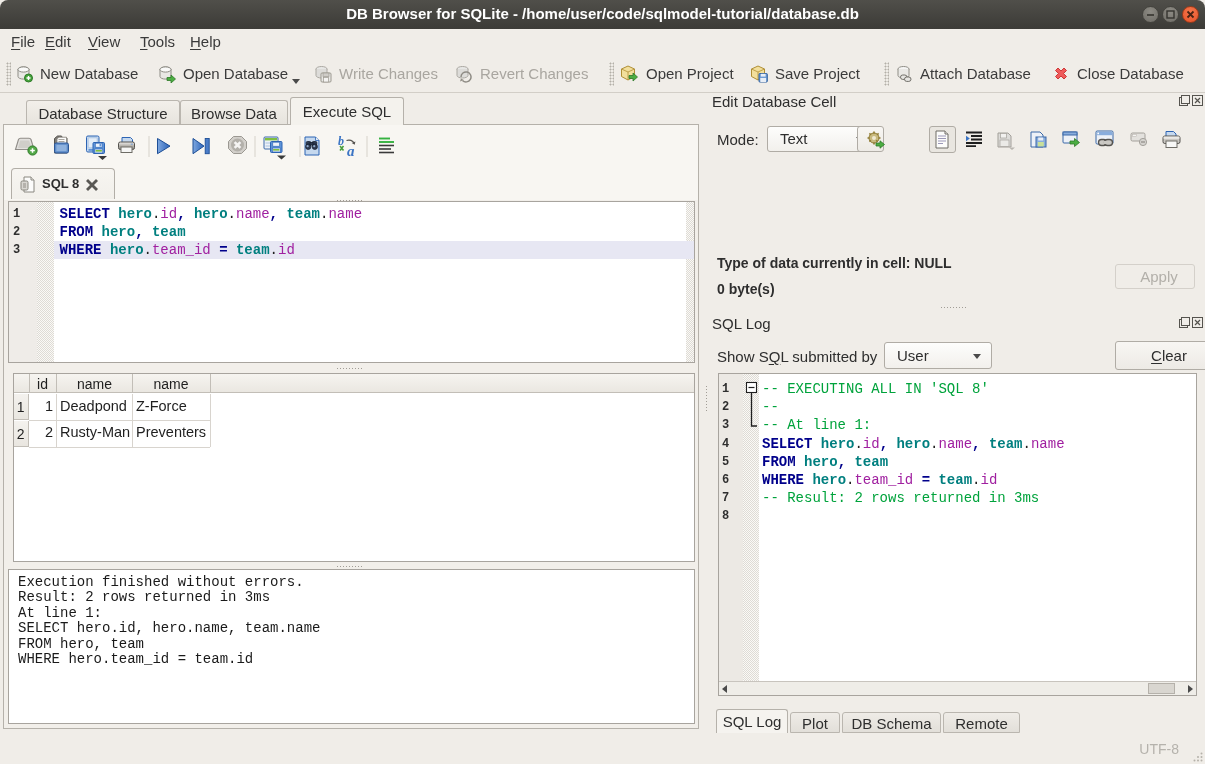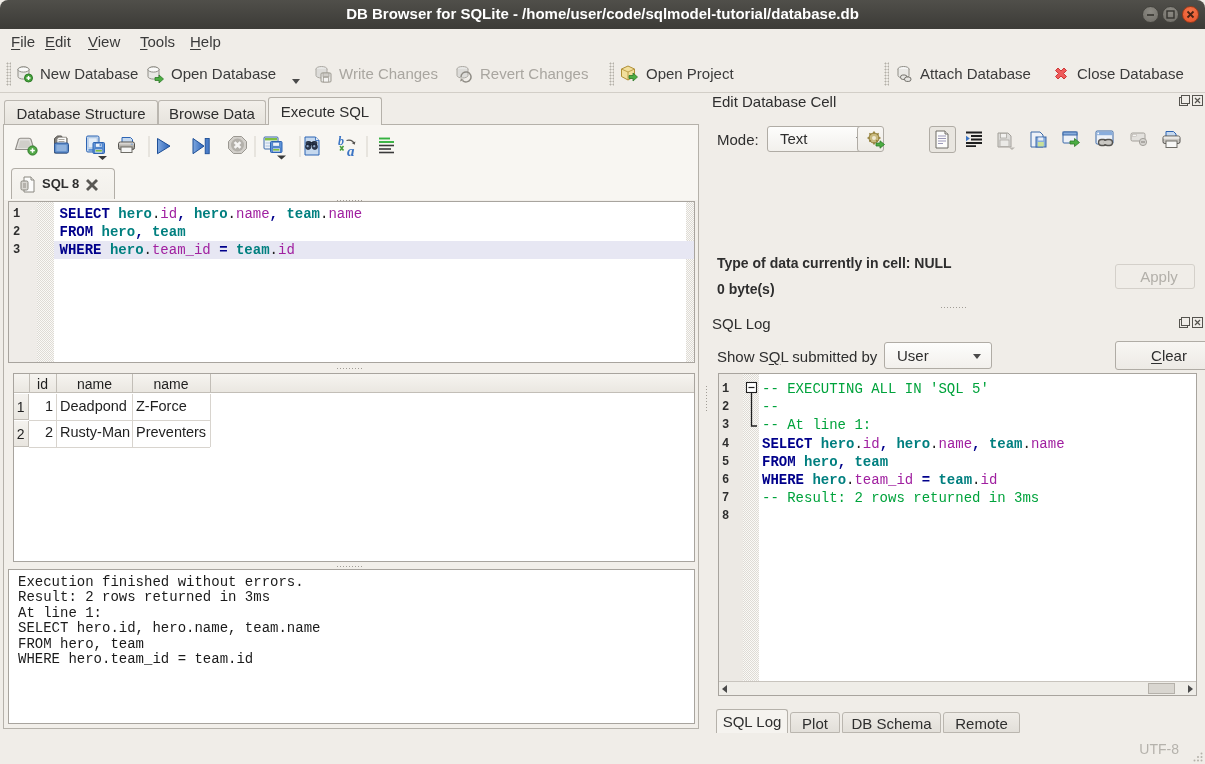--- a/index.html
+++ b/index.html
@@ -26,21 +26,21 @@
 
 #toolbar { position:absolute; left:0; top:55px; width:1205px; height:38px; background:#F0EDE8; border-bottom:1px solid #D2CEC7; }
 .tbtn { position:absolute; top:0; height:37px; display:flex; align-items:center; font-size:15px; color:#3B3B3B; white-space:nowrap; }
 .tbtn.dis { color:#A9A6A0; }
 .tbtn svg { margin-right:7px; }
 .handle { position:absolute; width:5px;
   background-image:radial-gradient(circle, #B3AFA8 0.9px, transparent 1.1px); background-size:3px 3px; }
 
 
 .maintab { position:absolute; top:100px; height:25px; line-height:25px; text-align:center; font-size:15px; color:#2E2E2E;
-  background:linear-gradient(#F2EFEA,#E6E3DD); border:1px solid #BAB6AF; border-bottom:none; border-radius:3px 3px 0 0; }
+  background:linear-gradient(#F2EFEA,#E6E3DD); border:1px solid #BAB6AF; border-bottom:none; border-radius:3px 3px 0 0;margin-left:22px; }
 .maintab.active { top:97px; height:28px; line-height:27px; background:#F4F2ED; border:1px solid #B5B1AA; border-bottom:none; z-index:3; }
 
 
 #paneframe { position:absolute; left:3px; top:124px; width:696px; height:605px; border:1px solid #B5B1AA; background:#F2EFEA; }
 
 
 .wbox { position:absolute; background:#ffffff; border:1px solid #A8A49E; }
 .checker { background-color:#FAF9F6;
   background-image:linear-gradient(45deg,#DEDBD5 25%,transparent 25%,transparent 75%,#DEDBD5 75%),
                    linear-gradient(45deg,#DEDBD5 25%,transparent 25%,transparent 75%,#DEDBD5 75%);
@@ -103,21 +103,21 @@
   <div id="toolbar">
     <div class="tbtn" style="left:16px;">
       <svg width="17" height="18" viewBox="0 0 17 18">
           <ellipse cx="7.5" cy="4.5" rx="5.5" ry="2.6" fill="#F5F5F4" stroke="#8F8D86"></ellipse>
           <path d="M2 4.5 v7 a5.5 2.6 0 0 0 11 0 v-7" fill="#E9E8E5" stroke="#8F8D86"></path>
           <ellipse cx="7.5" cy="4.5" rx="5.5" ry="2.6" fill="#FAFAF9" stroke="#8F8D86"></ellipse>
           <circle cx="12.5" cy="13" r="4" fill="#45A33C" stroke="#2E7A28"></circle>
           <path d="M12.5 11 v4 M10.5 13 h4" stroke="#fff" stroke-width="1.4"></path>
         </svg>
       New Database</div>
-    <div class="tbtn" style="left:146px;">
+    <div class="tbtn" style="left:158px;">
       <svg width="18" height="18" viewBox="0 0 18 18">
           <ellipse cx="7.5" cy="4.5" rx="5.5" ry="2.6" fill="#F5F5F4" stroke="#8F8D86"></ellipse>
           <path d="M2 4.5 v7 a5.5 2.6 0 0 0 11 0 v-7" fill="#E9E8E5" stroke="#8F8D86"></path>
           <ellipse cx="7.5" cy="4.5" rx="5.5" ry="2.6" fill="#FAFAF9" stroke="#8F8D86"></ellipse>
           <path d="M9 12.5 h4 v-2.5 l4.5 4 L13 18 v-2.5 h-4 z" fill="#4CAD42" stroke="#2E7A28" stroke-width="0.8"></path>
         </svg>
       Open Database</div>
     <div style="position:absolute; left:292px; top:24px; width:0; height:0; border-left:4px solid transparent; border-right:4px solid transparent; border-top:5px solid #4A4A4A;"></div>
     <div class="tbtn dis" style="left:314px;">
       <svg width="18" height="18" viewBox="0 0 18 18">
@@ -136,20 +136,29 @@
           <path d="M5 16.5 l1-3 2.8 1.4 z" fill="#8F8C85"></path>
         </svg>
       Revert Changes</div>
     <div class="tbtn" style="left:620px;">
       <svg width="19" height="18" viewBox="0 0 19 18">
           <path d="M8 1 L14.5 4 L14.5 11.5 L8 15 L1.5 11.5 L1.5 4 Z" fill="#F2DF9C" stroke="#B08F35"></path>
           <path d="M1.5 4 L8 7 L14.5 4 M8 7 V15" fill="none" stroke="#B08F35" stroke-width="0.8"></path>
           <path d="M9 10.5 h4 v-2.5 l4.5 4 L13 16 v-2.5 h-4 z" fill="#4CAD42" stroke="#2E7A28" stroke-width="0.8"></path>
         </svg>
       Open Project</div>
+    <div class="tbtn" style="left:750px;">
+      <svg width="18" height="18" viewBox="0 0 18 18">
+          <path d="M8 1 L14.5 4 L14.5 11.5 L8 15 L1.5 11.5 L1.5 4 Z" fill="#F2DF9C" stroke="#B08F35"></path>
+          <path d="M1.5 4 L8 7 L14.5 4 M8 7 V15" fill="none" stroke="#B08F35" stroke-width="0.8"></path>
+          <rect x="9" y="8.5" width="8.3" height="8.5" rx="0.8" fill="#6E9BD4" stroke="#31619E"></rect>
+          <rect x="10.8" y="8.8" width="4.8" height="2.8" fill="#E8EEF6"></rect>
+          <rect x="10.3" y="13" width="5.8" height="4" fill="#E8EEF6"></rect>
+        </svg>
+      Save Project</div>
     <div class="tbtn" style="left:895px;">
       <svg width="18" height="18" viewBox="0 0 18 18">
           <ellipse cx="8.5" cy="4" rx="5.5" ry="2.5" fill="#F5F5F4" stroke="#8F8D86"></ellipse>
           <path d="M3 4 v6.5 a5.5 2.5 0 0 0 11 0 v-6.5" fill="#E9E8E5" stroke="#8F8D86"></path>
           <rect x="5.5" y="10" width="6.5" height="4.4" rx="2.2" fill="#E6E5E2" stroke="#706E68"></rect>
           <rect x="9.5" y="12" width="6.5" height="4.4" rx="2.2" fill="#E6E5E2" stroke="#706E68"></rect>
         </svg>
       Attach Database</div>
     <div class="tbtn" style="left:1052px;">
       <svg width="18" height="18" viewBox="0 0 18 18">
@@ -439,21 +448,21 @@
   <div class="wbox" style="left:718px; top:373px; width:479px; height:323px;">
     <div style="position:absolute; left:0; top:0; width:24px; height:307px; background:#ECE9E4;"></div>
     <div class="checker" style="position:absolute; left:24px; top:0; width:16px; height:307px;"></div>
     <div class="lnum" style="left:3px; top:6px; line-height:18.2px;">1<br>2<br>3<br>4<br>5<br>6<br>7<br>8</div>
 
     <svg style="position:absolute; left:25px; top:5px;" width="15" height="62" viewBox="0 0 15 62">
         <rect x="2.5" y="3.5" width="10" height="10" fill="#FFFFFF" stroke="#1F1F1F" stroke-width="1.1"></rect>
         <path d="M4.5 8.5 h6" stroke="#1F1F1F" stroke-width="1.2"></path>
         <path d="M7.5 13.5 V 47 H 13" fill="none" stroke="#1F1F1F" stroke-width="1.3"></path>
       </svg>
-    <div class="codeline" style="left:43px; top:6px; line-height:18.2px;"><span class="com">-- EXECUTING ALL IN 'SQL 5'</span>
+    <div class="codeline" style="left:43px; top:6px; line-height:18.2px;"><span class="com">-- EXECUTING ALL IN 'SQL 8'</span>
 <span class="com">--</span>
 <span class="com">-- At line 1:</span>
 <span class="kw">SELECT</span> <span class="tbl">hero</span><span class="dot">.</span><span class="fld">id</span><span class="pun">,</span> <span class="tbl">hero</span><span class="dot">.</span><span class="fld">name</span><span class="pun">,</span> <span class="tbl">team</span><span class="dot">.</span><span class="fld">name</span>
 <span class="kw">FROM</span> <span class="tbl">hero</span><span class="pun">,</span> <span class="tbl">team</span>
 <span class="kw">WHERE</span> <span class="tbl">hero</span><span class="dot">.</span><span class="fld">team_id</span> <span class="pun">=</span> <span class="tbl">team</span><span class="dot">.</span><span class="fld">id</span>
 <span class="com">-- Result: 2 rows returned in 3ms</span></div>
 
     <div style="position:absolute; left:0; top:307px; width:477px; height:14px; background:#EFEDE8; border-top:1px solid #C8C4BE;">
       <div style="position:absolute; left:3px; top:3px; width:0; height:0; border-top:4px solid transparent; border-bottom:4px solid transparent; border-right:5px solid #4A4A4A;"></div>
       <div style="position:absolute; right:3px; top:3px; width:0; height:0; border-top:4px solid transparent; border-bottom:4px solid transparent; border-left:5px solid #4A4A4A;"></div>

